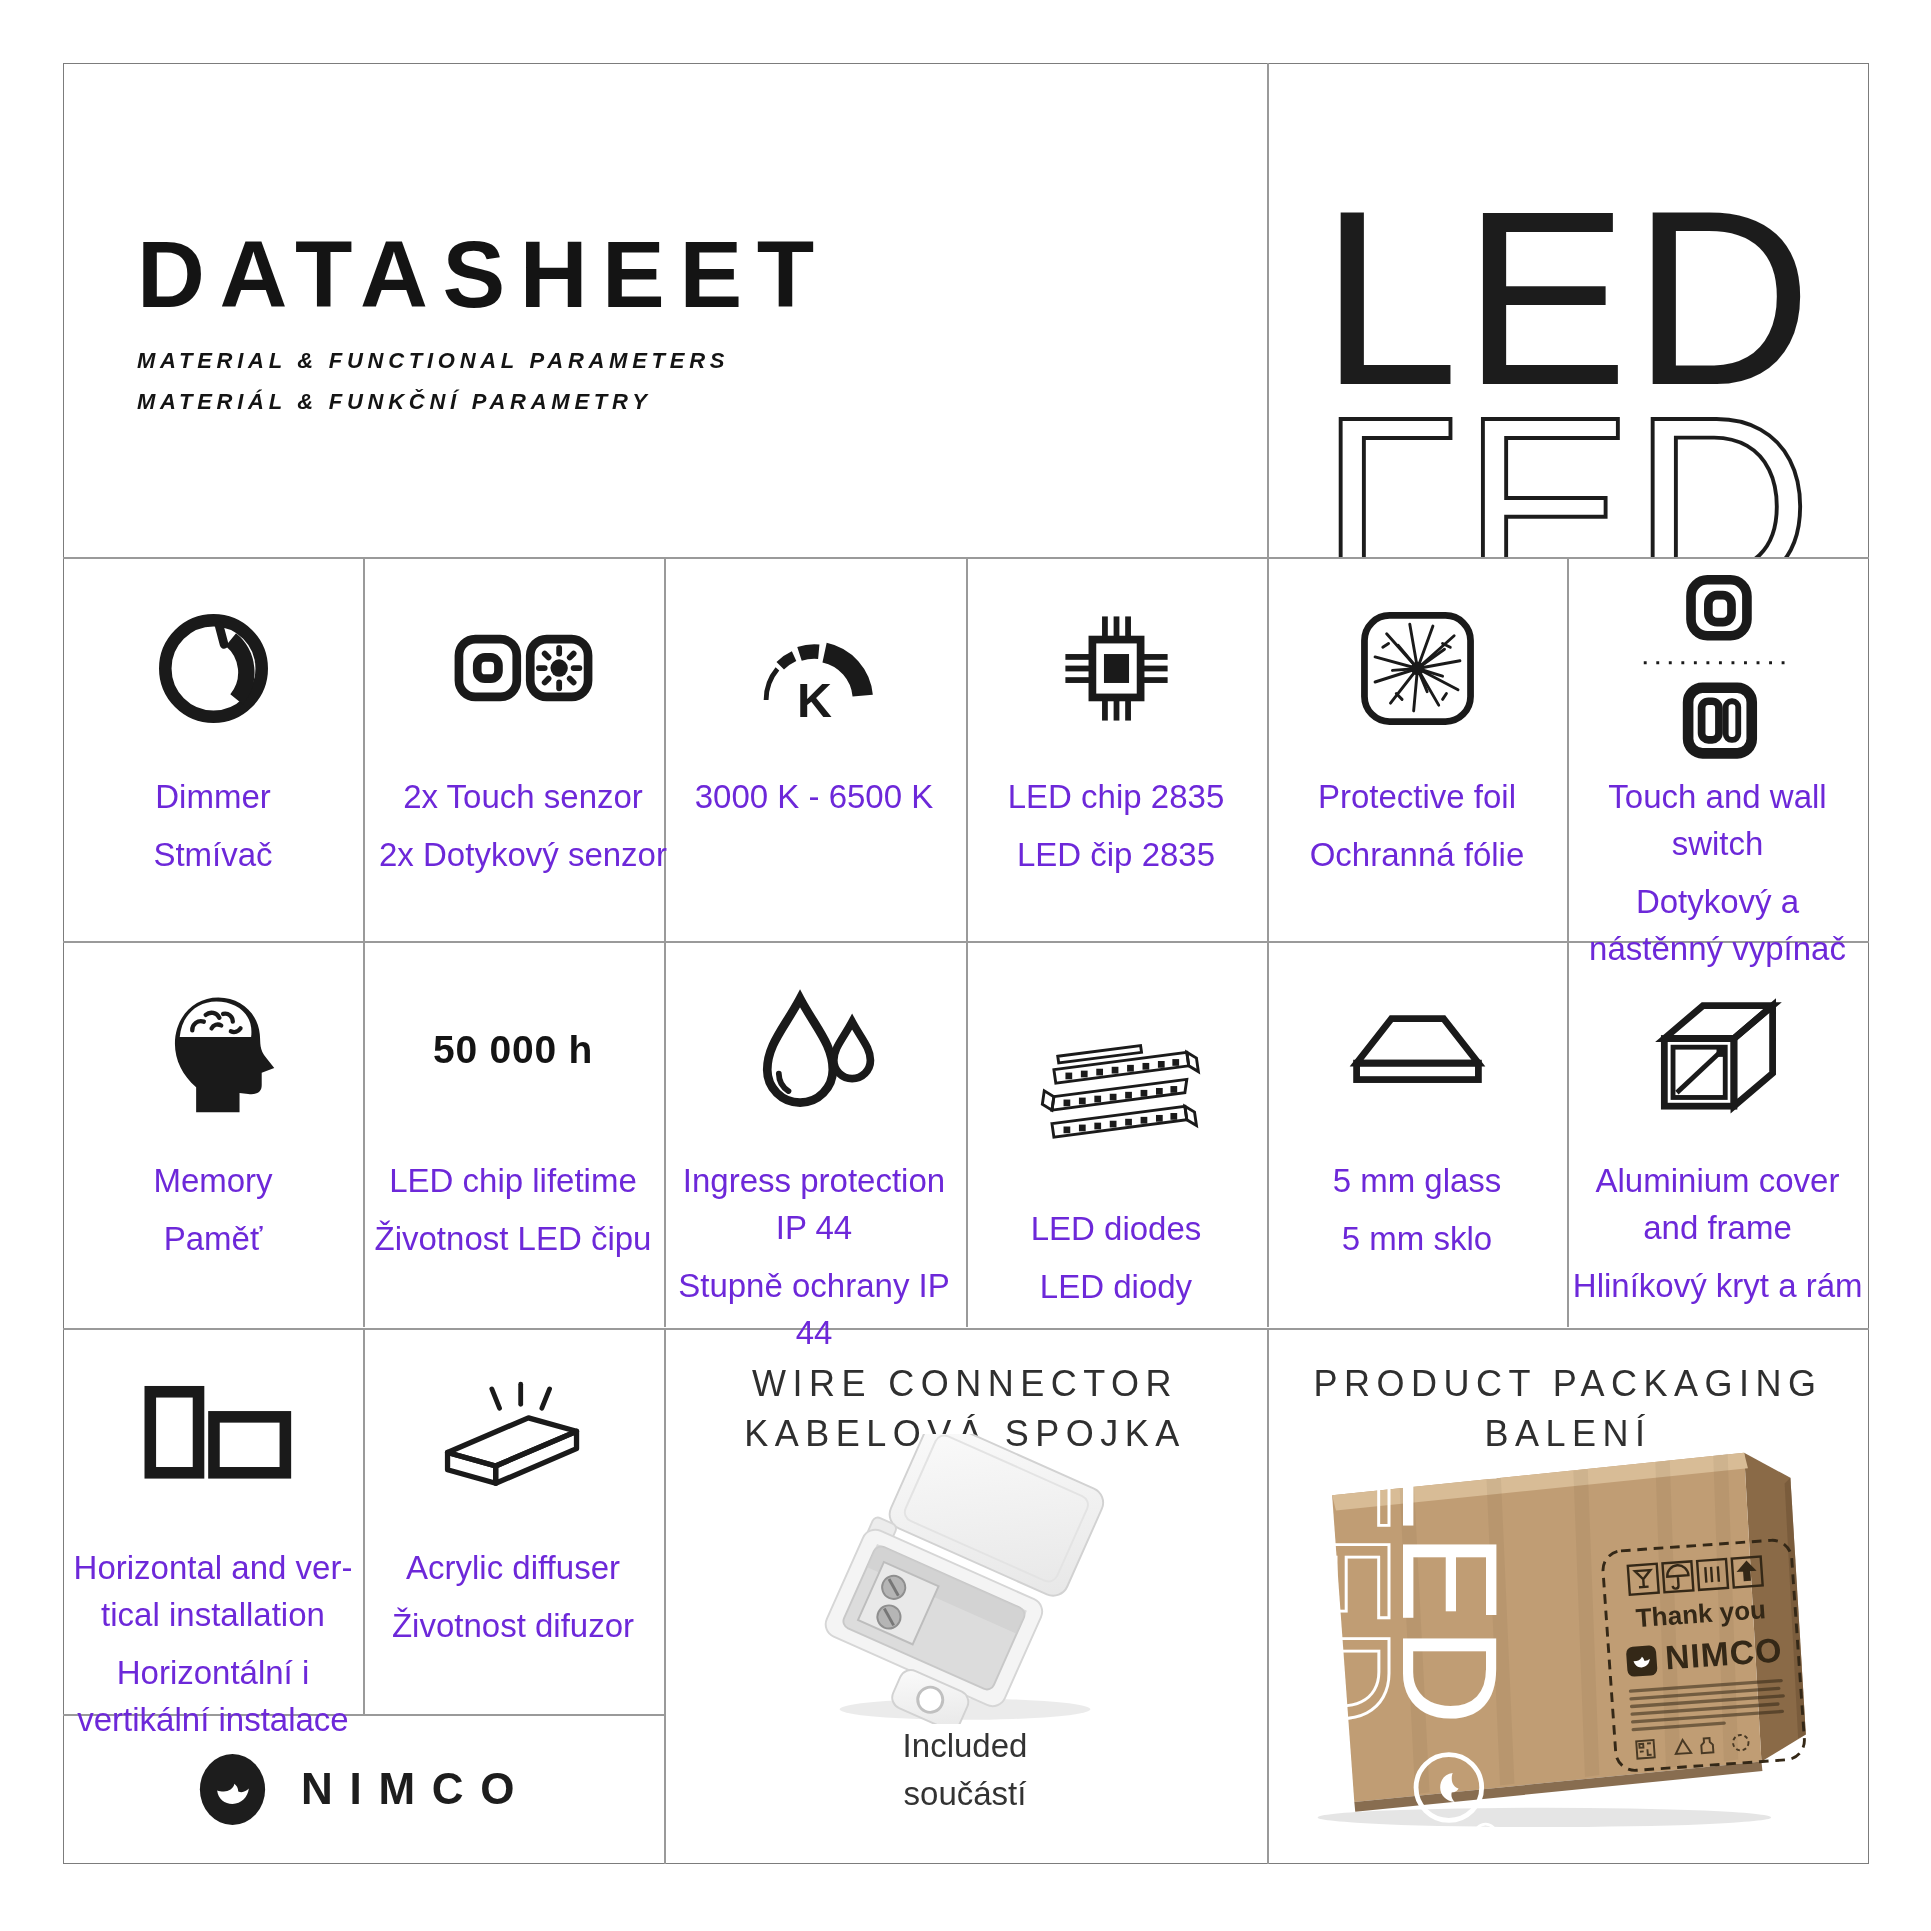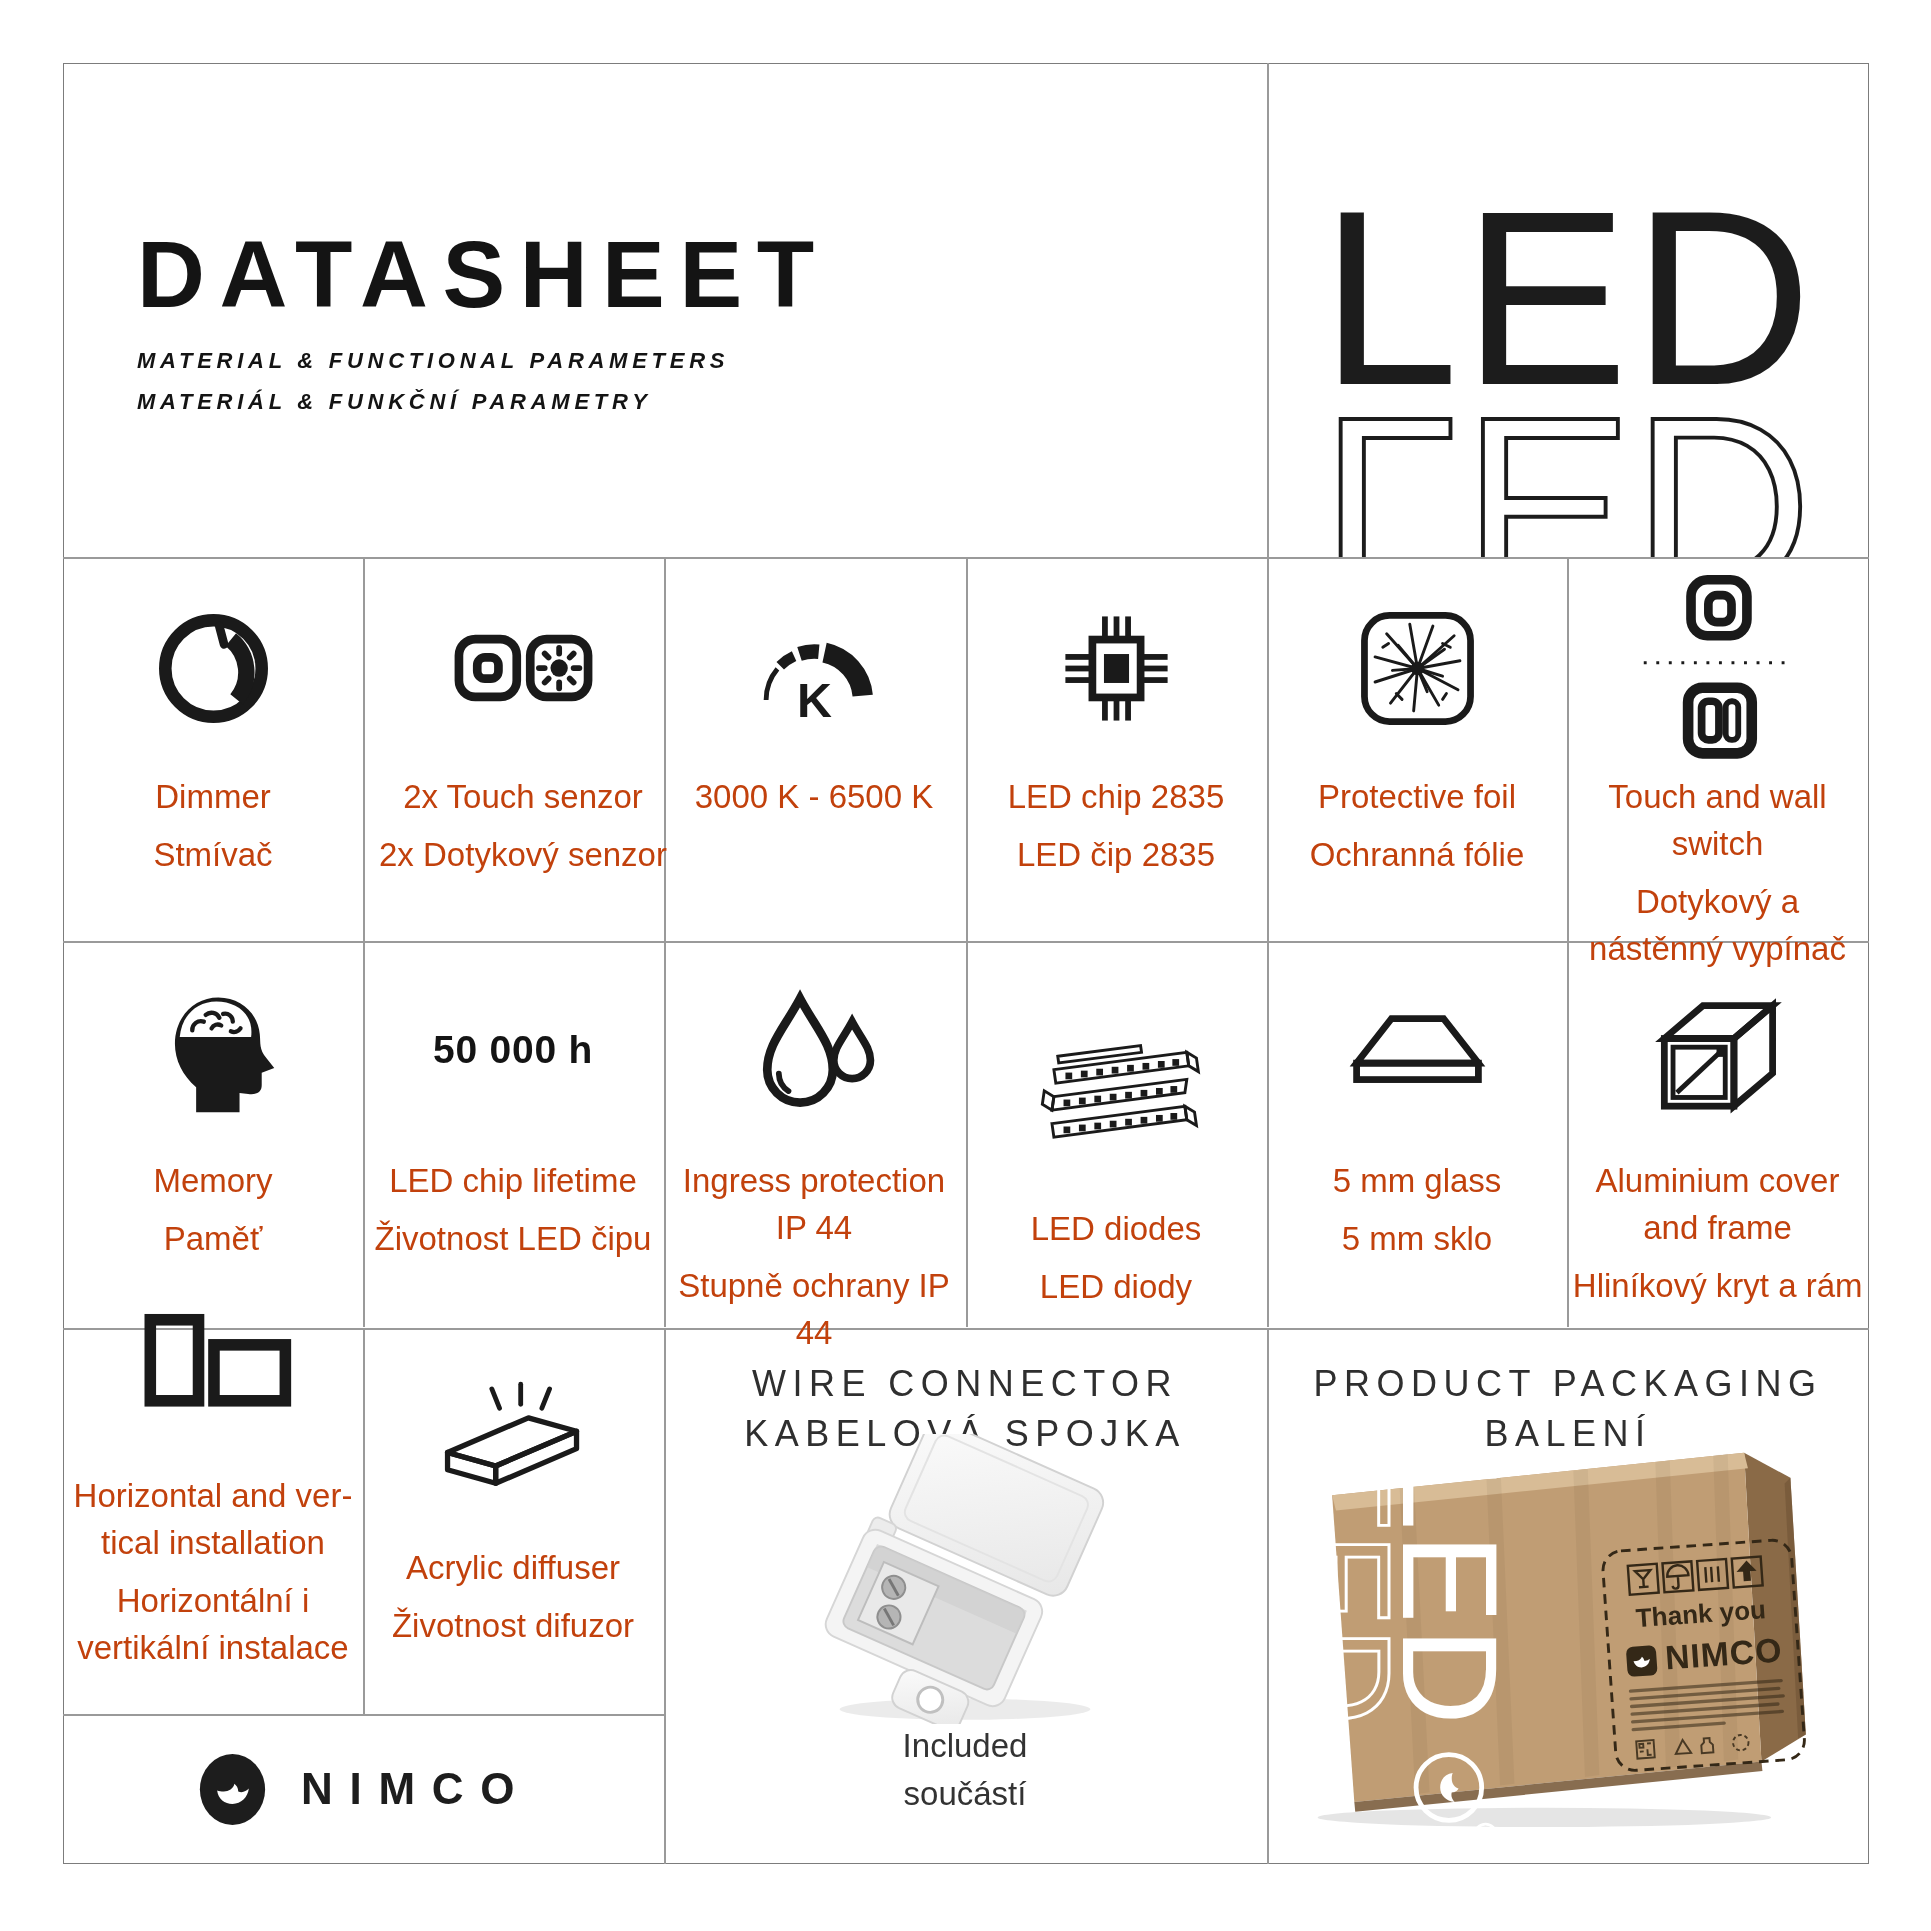--- a/index.html
+++ b/index.html
@@ -22,21 +22,21 @@
   .led-solid{position:absolute;left:50%;transform:translateX(-50%);top:143px;
     font-size:249px;line-height:.74;font-weight:400;letter-spacing:.015em;color:#1c1c1c;}
   .led-reflect{position:absolute;left:50%;transform:translateX(-50%) scaleY(-1);top:350px;
     font-size:249px;line-height:.74;font-weight:400;letter-spacing:.015em;
     color:#ffffff;-webkit-text-stroke:3.9px #1c1c1c;}
 
   
   .cell{position:absolute;text-align:center;}
   .icon-row{position:absolute;left:0;right:0;top:39px;height:145px;
     display:flex;align-items:center;justify-content:center;}
-  .lbl{position:absolute;left:5.8px;right:5.8px;top:217px;font-size:33px;line-height:1.42;color:#c2410c;}
+  .lbl{position:absolute;left:5.8px;right:5.8px;top:217px;font-size:33px;line-height:1.42;color:#6d28d9;}
   .lbl .line{white-space:nowrap;}
   .lbl .grp + .grp{margin-top:11.6px;}
   .hours{position:absolute;left:0;right:0;top:87px;font-size:39px;font-weight:bold;
     letter-spacing:.02em;color:#141414;}
 
   
   .tallcell{position:absolute;text-align:center;}
   .sect-head{position:absolute;left:0;right:0;top:31px;font-size:36px;letter-spacing:.18em;
     line-height:1.4;color:#2f2f2f;}
   .note{position:absolute;left:0;right:0;top:394px;font-size:33px;line-height:1.45;color:#333;}
@@ -379,21 +379,21 @@
         <div class="grp">
         <div class="line">Aluminium cover</div>
         <div class="line">and frame</div>
         </div>
       <div class="grp">
           <div class="line">Hliníkový kryt a rám</div>
         </div>
       </div>
   </div>
 
-  <div class="cell" style="left:63px;top:1256px;width:300px;height:386px;">
+  <div class="cell" style="left:63px;top:1328px;width:300px;height:386px;">
     <div class="icon-row">
       <svg width="164" height="116" viewBox="0 0 170 120">
         <rect class="ic" x="20" y="10" width="50" height="84" stroke-width="12"></rect>
         <rect class="ic" x="86" y="36" width="74" height="58" stroke-width="12"></rect>
       </svg>
     </div>
     <div class="lbl">
         <div class="grp">
         <div class="line">Horizontal and ver-</div>
         <div class="line">tical installation</div>

